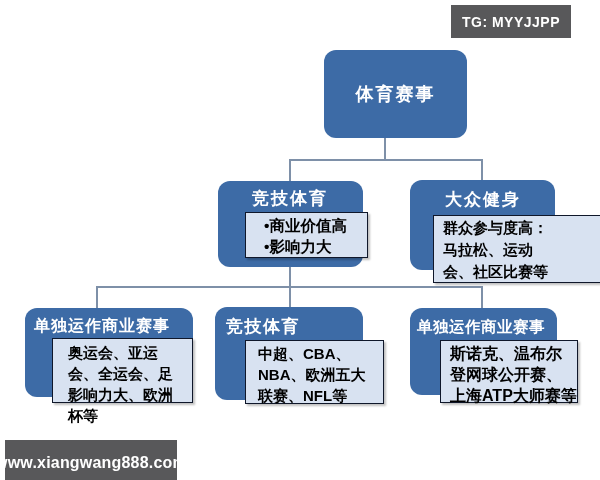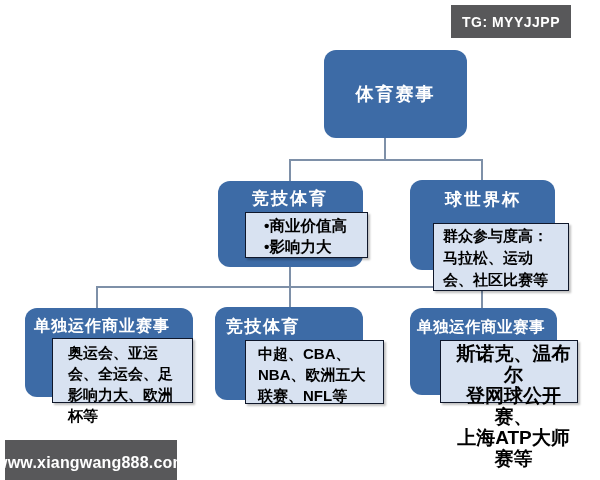--- a/index.html
+++ b/index.html
@@ -32,24 +32,24 @@
   #zhiye-node{left:215px;top:307px;width:148px;height:93px;padding:8px 0 0 11px;font-size:17px;letter-spacing:1.5px;}
   #dandu-node{left:410px;top:308px;width:147px;height:87px;padding:9px 0 0 7px;font-size:15.5px;letter-spacing:0.5px;}
   
   .detail{
     position:absolute;background:#d8e2f1;border:1px solid #0f172a;z-index:3;
     color:#000000;font-weight:bold;box-sizing:border-box;
     box-shadow:1.5px 1.5px 2px rgba(0,0,0,0.25);
     white-space:pre-line;line-height:21px;font-size:15px;overflow:visible;
   }
   #jingji-detail{left:245px;top:212px;width:123px;height:46px;padding:2px 0 0 18px;line-height:21px;font-size:15.5px;}
-  #dazhong-detail{left:433px;top:215px;width:136px;height:68px;padding:1px 0 0 9px;line-height:22px;margin-top:8px;}
+  #dazhong-detail{left:433px;top:215px;width:168px;height:68px;padding:1px 0 0 9px;line-height:22px;}
   #zhouqi-detail{left:52px;top:338px;width:141px;height:65px;padding:3px 0 0 15px;}
   #zhiye-detail{left:245px;top:340px;width:139px;height:64px;padding:2px 0 12px 12px;}
-  #dandu-detail{left:440px;top:340px;width:138px;height:63px;padding:2px 0 12px 9px;line-height:21px;font-size:19px;text-align:center;}
+  #dandu-detail{left:440px;top:340px;width:138px;height:63px;padding:2px 0 12px 9px;line-height:21px;font-size:16px;}
 </style>
 </head>
 <body>
 
 <div id="canvas">
 
   <div id="tg-bar" class="gray-bar">
     <span>TG: MYYJJPP</span>
   </div>
   <div id="site-bar" class="gray-bar">
@@ -71,21 +71,21 @@
     <span class="title">体育赛事</span>
   </div>
 
   <div id="jingji-node" class="node">
     <span class="title">竞技体育</span>
   </div>
   <div id="jingji-detail" class="detail">•商业价值高
 •影响力大</div>
 
   <div id="dazhong-node" class="node">
-    <span class="title">球世界杯</span>
+    <span class="title">大众健身</span>
   </div>
   <div id="dazhong-detail" class="detail">群众参与度高：
 马拉松、运动
 会、社区比赛等</div>
 
   <div id="zhouqi-node" class="node">
     <span class="title">单独运作商业赛事</span>
   </div>
   <div id="zhouqi-detail" class="detail">奥运会、亚运
 会、全运会、足

